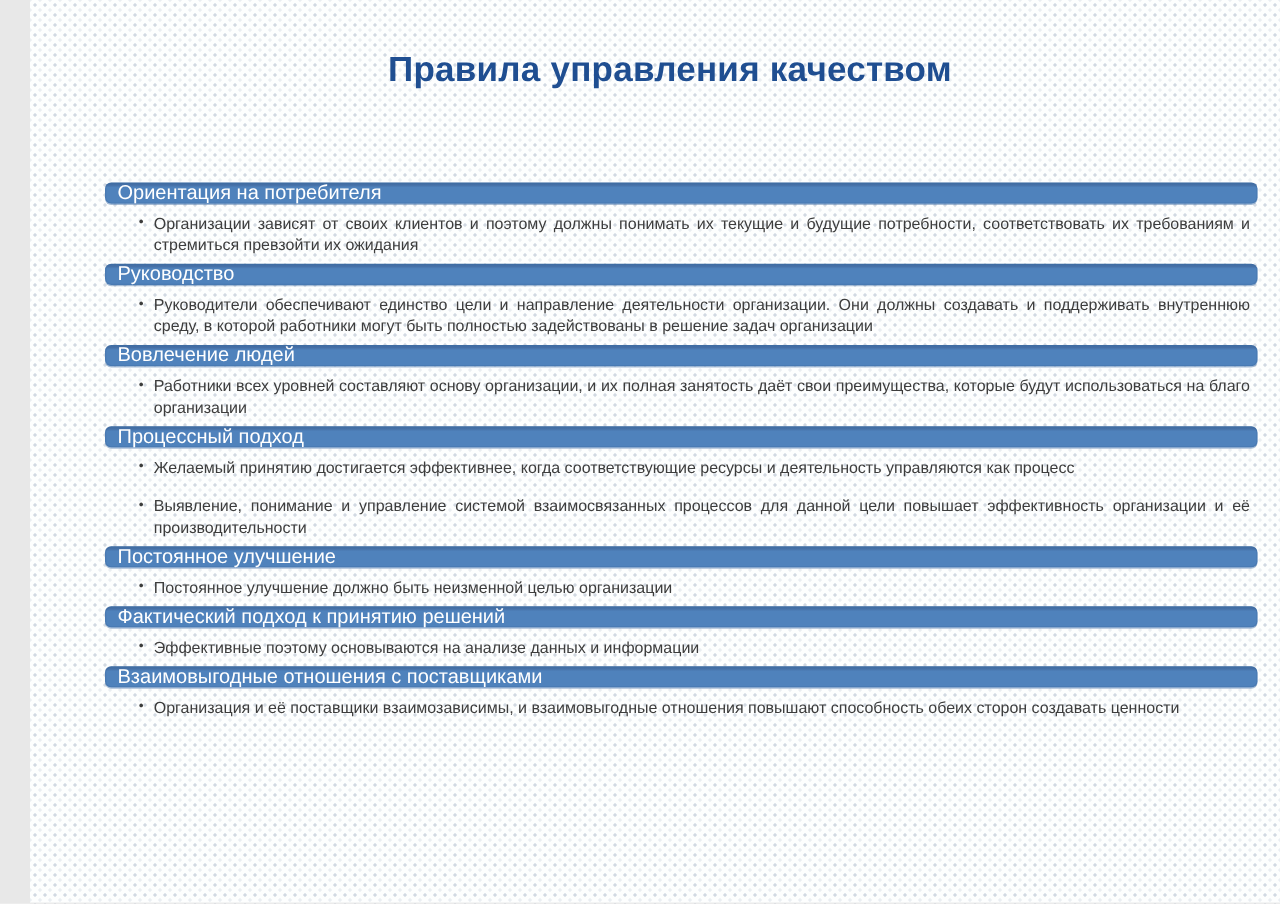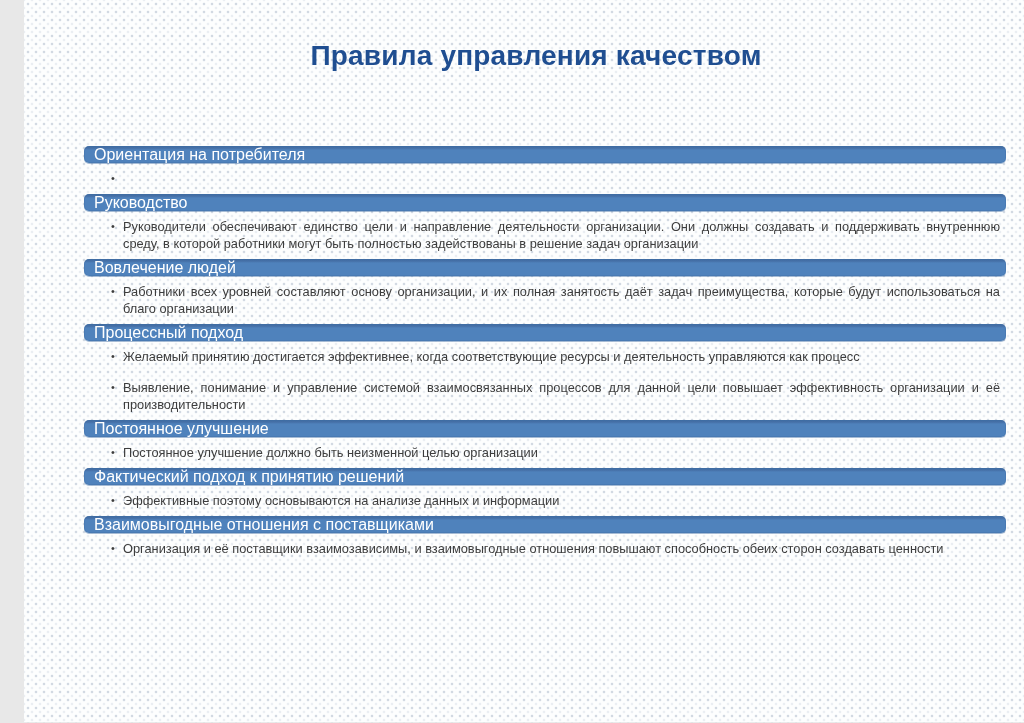--- a/index.html
+++ b/index.html
@@ -89,40 +89,41 @@
   <h1 class="title">Правила управления качеством</h1>
 
   <div class="sections">
 
     <div class="section">
       <div class="bar">
         <span class="heading-label">Ориентация на потребителя</span>
       </div>
       <div class="section-body">
         <span class="bullet-dot">•</span>
+        <p class="bullet-text">Организации зависят от своих клиентов и поэтому должны понимать их текущие и будущие потребности, соответствовать их требованиям и стремиться превзойти их ожидания</p>
       </div>
     </div>
 
     <div class="section">
       <div class="bar">
         <span class="heading-label">Руководство</span>
       </div>
       <div class="section-body">
         <span class="bullet-dot">•</span>
         <p class="bullet-text">Руководители обеспечивают единство цели и направление деятельности организации. Они должны создавать и поддерживать внутреннюю среду, в которой работники могут быть полностью задействованы в решение задач организации</p>
       </div>
     </div>
 
     <div class="section">
       <div class="bar">
         <span class="heading-label">Вовлечение людей</span>
       </div>
       <div class="section-body">
         <span class="bullet-dot">•</span>
-        <p class="bullet-text">Работники всех уровней составляют основу организации, и их полная занятость даёт задач преимущества, которые будут использоваться на благо организации</p>
+        <p class="bullet-text">Работники всех уровней составляют основу организации, и их полная занятость даёт свои преимущества, которые будут использоваться на благо организации</p>
       </div>
     </div>
 
     <div class="section">
       <div class="bar">
         <span class="heading-label">Процессный подход</span>
       </div>
       <div class="section-body">
         <span class="bullet-dot">•</span>
         <p class="bullet-text">Желаемый принятию достигается эффективнее, когда соответствующие ресурсы и деятельность управляются как процесс</p>

